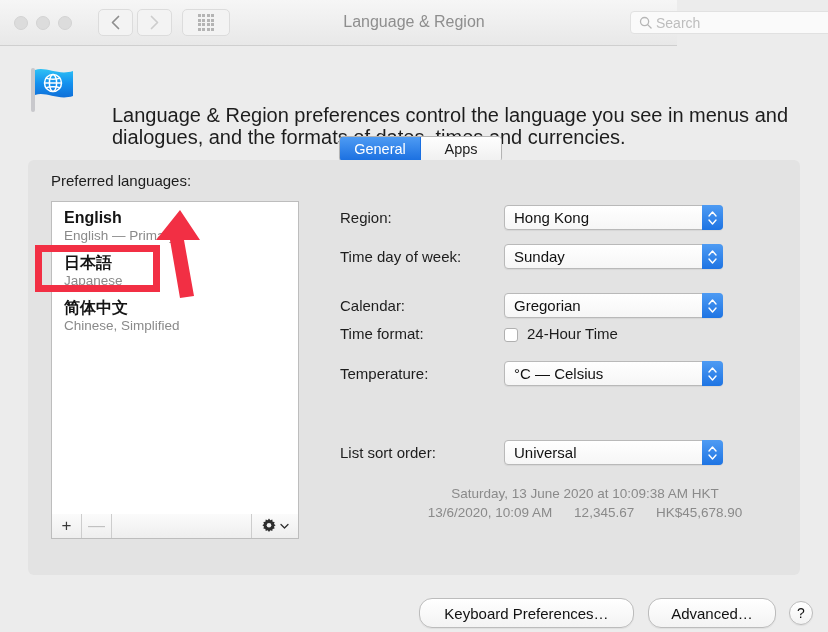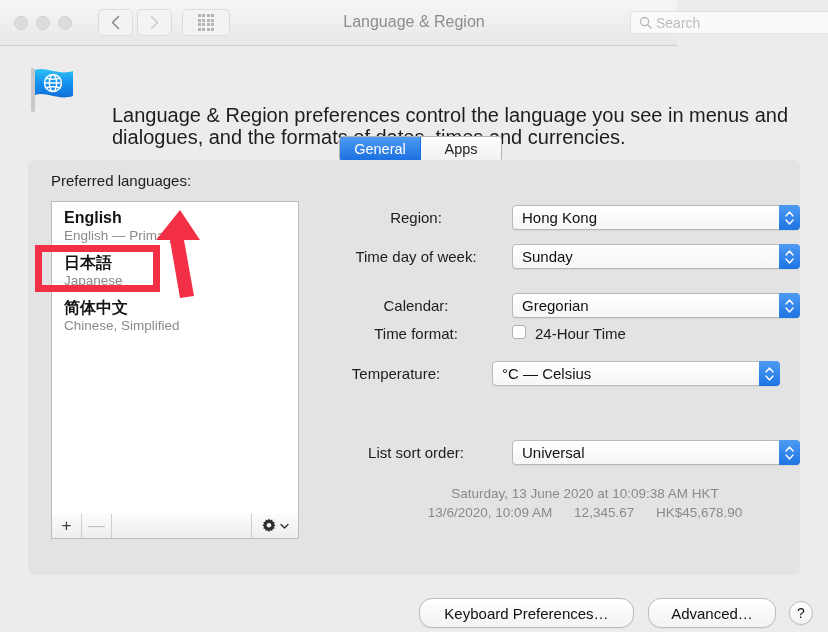--- a/index.html
+++ b/index.html
@@ -219,27 +219,27 @@
   }
 
   
   .form-row {
     position: absolute;
     display: flex;
     align-items: center;
   }
   .form-label {
     width: 152px;
-    text-align: center;
+    text-align: left;
     font-size: 15px;
     color: #1d1d1d;
-    padding-right: 20px;
+    padding-right: 12px;
   }
   .popup {
-    width: 288px; height: 25px;
+    width: 219px; height: 25px;
     background: linear-gradient(#ffffff, #f6f6f6);
     border: 1px solid #b9b9b9;
     border-radius: 4px;
     box-sizing: border-box;
     display: flex;
     align-items: center;
     position: relative;
     box-shadow: 0 1px 1px rgba(0,0,0,.06);
   }
   .popup .value {
@@ -252,21 +252,21 @@
     right: -1px; top: -1px;
     width: 21px; height: 25px;
     background: linear-gradient(#4e9bf3, #1e74e3);
     border-radius: 0 4px 4px 0;
     display: flex;
     flex-direction: column;
     align-items: center;
     justify-content: center;
     gap: 2px;
   }
-  .chk-row { display: flex; align-items: flex-start; }
+  .chk-row { display: flex; align-items: flex-end; }
   .checkbox {
     width: 14px; height: 14px;
     background: #fff;
     border: 1px solid #b0b0b0;
     border-radius: 3px;
     box-sizing: border-box;
   }
   .chk-label {
     font-size: 15px;
     color: #1d1d1d;
@@ -487,21 +487,21 @@
 </div>
 
 <div class="form-row" style="left:340px; top:325px;">
   <div class="form-label">Time format:</div>
   <div class="chk-row">
     <span class="checkbox"></span>
     <span class="chk-label">24-Hour Time</span>
   </div>
 </div>
 
-<div class="form-row" style="left:320px; top:361px;">
+<div class="form-row" style="left:340px; top:361px;">
   <div class="form-label">Temperature:</div>
   <div class="popup">
     <span class="value">°C — Celsius</span>
     <span class="stepper">
       <svg width="9" height="6" viewBox="0 0 9 6">
           <path d="M1 5 L4.5 1 L8 5" fill="none" stroke="#fff" stroke-width="1.4" stroke-linecap="round" stroke-linejoin="round"></path>
         </svg>
       <svg width="9" height="6" viewBox="0 0 9 6">
           <path d="M1 1 L4.5 5 L8 1" fill="none" stroke="#fff" stroke-width="1.4" stroke-linecap="round" stroke-linejoin="round"></path>
         </svg>

